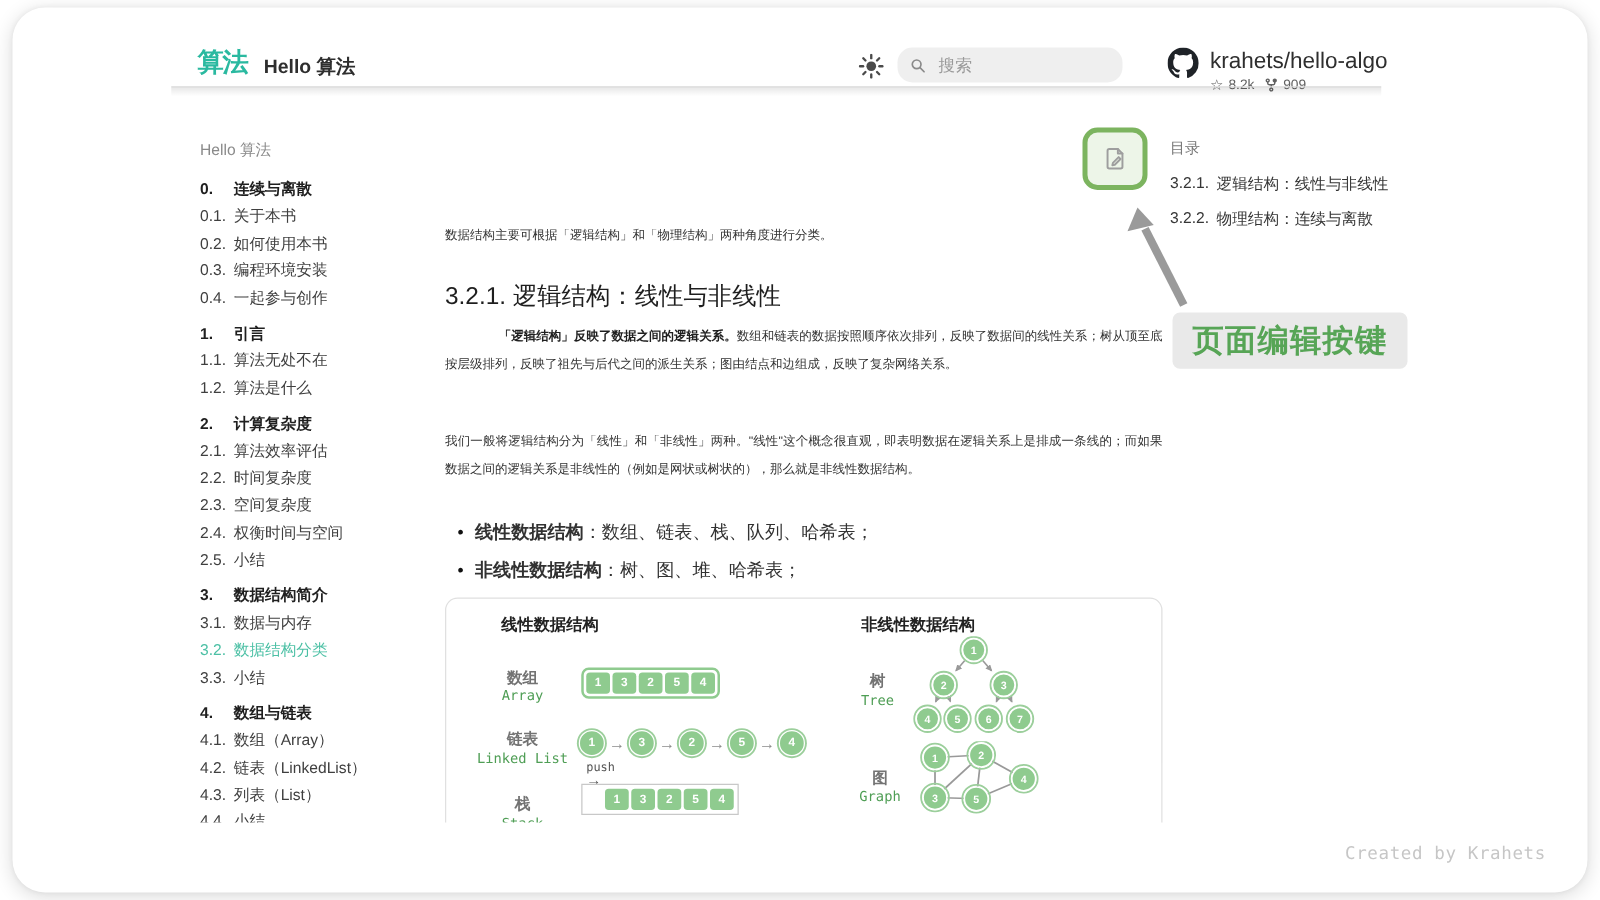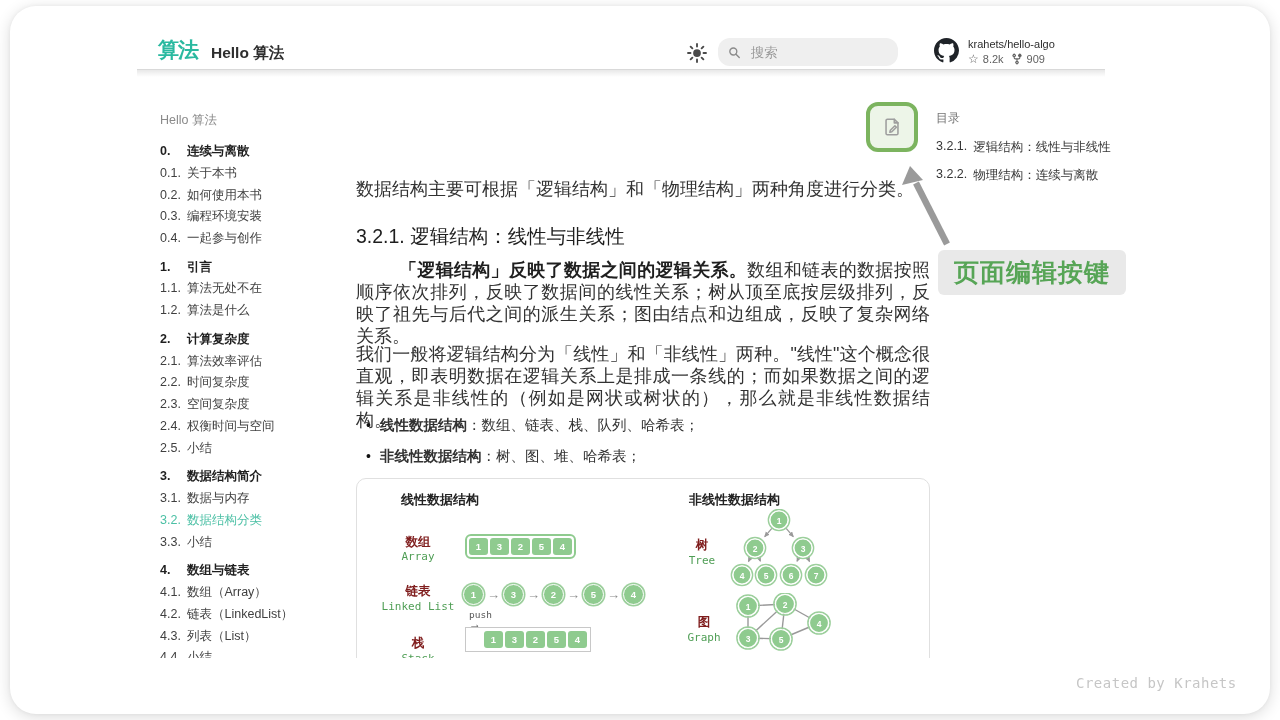--- a/index.html
+++ b/index.html
@@ -21,53 +21,53 @@
   .logo{left:158px;top:36px;font-family:"DejaVu Sans Mono",monospace;font-weight:700;
         font-size:21px;color:#2ab9a0;letter-spacing:-1px;cursor:pointer;}
   .app-title{left:211px;top:43px;font-size:15.5px;font-weight:700;color:#2e2e2e;}
   .theme-toggle{left:687px;top:43px;width:20px;height:20px;cursor:pointer;}
   .search{left:718px;top:38px;width:180px;height:28px;background:#efefef;border-radius:12px;
           display:flex;align-items:center;padding:0 10px;gap:8px;box-sizing:border-box;}
   .search input{border:0;outline:0;background:transparent;font-size:13.5px;color:#333;
                 width:100%;font-family:inherit;}
   .search input::placeholder{color:#9a9a9a;}
   .gh{left:934px;top:38px;display:flex;gap:9px;cursor:pointer;}
-  .gh-name{font-size:11px;color:#2e2e2e;}
+  .gh-name{font-size:18px;color:#2e2e2e;}
   .gh-stats{font-size:11px;color:#616161;display:flex;align-items:center;gap:4px;margin-top:3px;}
   .gh-stats .star{font-size:12px;line-height:10px;}
   .divider{left:137px;top:69px;width:968px;height:1px;background:#d9d9d9;}
   .div-shadow{left:137px;top:70px;width:968px;height:7px;
               background:linear-gradient(to bottom,rgba(0,0,0,.09),rgba(0,0,0,0));}
 
   
   .sidebar{left:160px;top:112px;width:180px;}
   .side-title{font-size:12.5px;color:#8a8a8a;margin-bottom:16px;}
   .side-item{display:flex;margin-bottom:8.3px;font-size:12.5px;color:#3f3f3f;cursor:pointer;line-height:13.5px;}
   .side-item .num{width:27px;flex:none;}
   .side-item.section{font-weight:700;color:#1f1f1f;margin-top:15px;}
   .side-item.active{color:#4cc0a5;}
 
   
   .h1{left:356px;top:112px;font-size:26px;color:#1e1e1e;font-weight:400;}
-  .body-text{width:574px;font-size:18px;color:#323232;line-height:22px;text-align:justify;}
+  .body-text{width:574px;font-size:10px;color:#323232;line-height:22px;text-align:justify;}
   .intro{left:356px;top:178px;}
   .h2{left:356px;top:223px;font-size:19.5px;color:#1e1e1e;font-weight:400;}
   .p1{left:356px;top:259px;}
   .p2{left:356px;top:343px;}
   .body-text strong{font-weight:700;color:#1f1f1f;margin-left:43px;}
   .bullets{left:366px;top:416px;width:564px;}
   .bullet{display:flex;gap:9px;margin-bottom:12px;font-size:14.5px;color:#323232;}
   .bullet .dot{font-size:14px;line-height:19px;color:#111;}
 
   
   .figure{left:356px;top:478px;width:574px;height:220px;border:1px solid #e0e0e0;
           border-radius:10px;background:#fff;box-sizing:border-box;}
   .figure .abs{position:absolute;}
   .fig-title{font-weight:700;font-size:13px;color:#222;}
-  .fig-label{font-weight:700;font-size:12.5px;color:#7f1d1d;text-align:center;width:90px;}
+  .fig-label{font-weight:700;font-size:12.5px;color:#737373;text-align:center;width:90px;}
   .fig-sub{font-family:"DejaVu Sans Mono",monospace;font-size:11px;color:#4f9e55;
            text-align:center;width:90px;}
   .array-box{display:flex;gap:2px;border:2px solid #8fcb8f;border-radius:6px;padding:2px;background:#fff;}
   .cell{width:19px;height:17px;background:#8fcb8f;border-radius:3px;color:#fff;font-size:9.5px;
         font-weight:700;display:flex;align-items:center;justify-content:center;}
   .ll{display:flex;align-items:center;gap:3px;}
   .ll .lnode{width:21px;height:21px;border-radius:50%;background:#8fcb8f;border:1.5px solid #fff;
              box-shadow:0 0 0 1.5px #9ccf9c;color:#fff;font-size:9.5px;font-weight:700;
              display:flex;align-items:center;justify-content:center;box-sizing:border-box;}
   .ll .larrow{color:#8c8c8c;font-size:13px;line-height:13px;}

